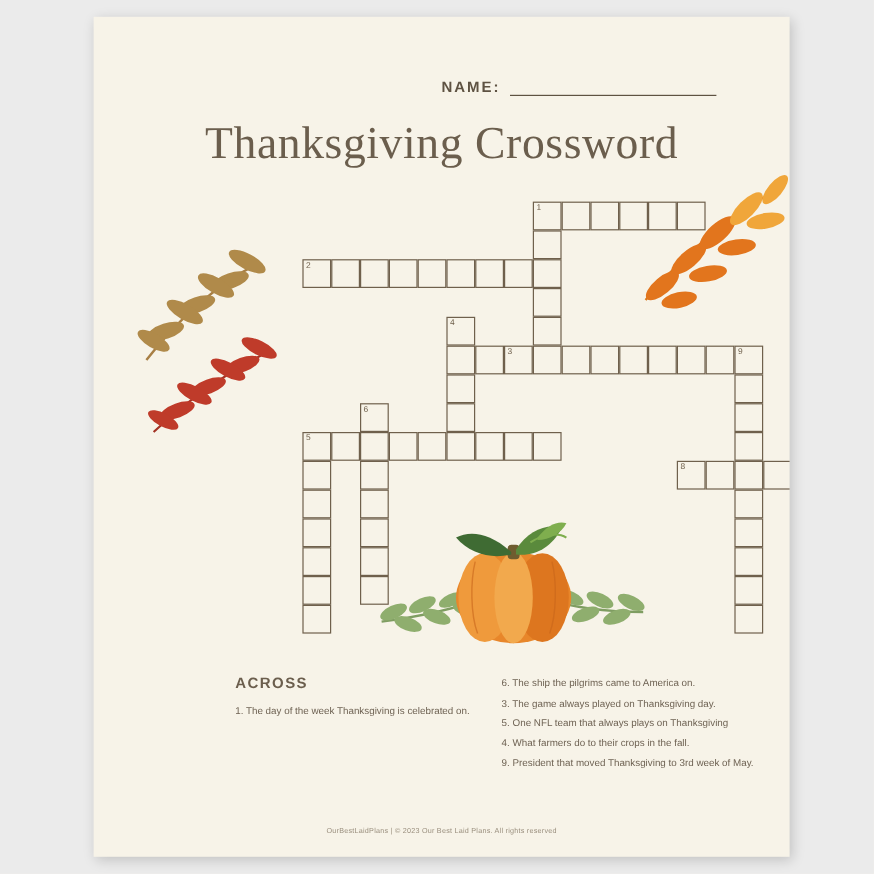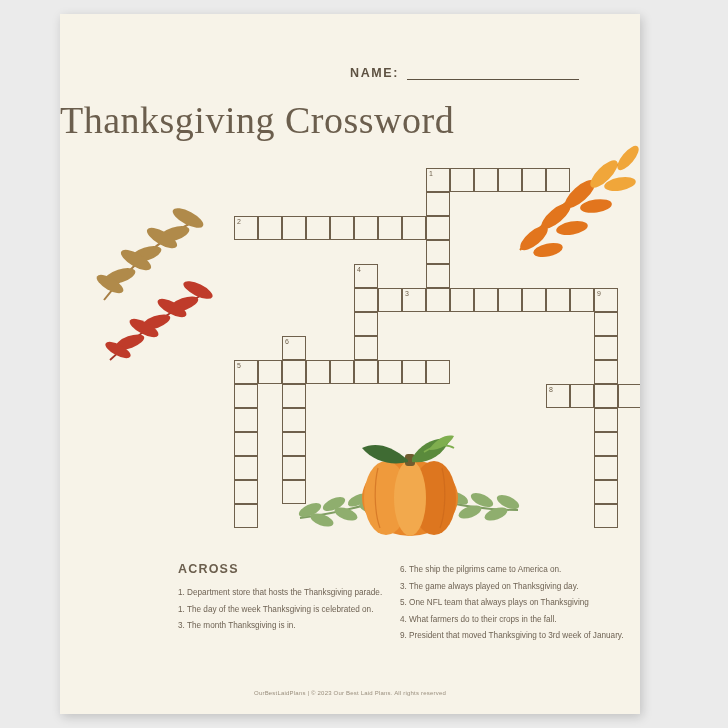--- a/index.html
+++ b/index.html
@@ -7,21 +7,21 @@
     padding: 0;
     width: 728px;
     height: 728px;
     background: #ebebeb;
     font-family: "Liberation Sans", sans-serif;
     overflow: hidden;
   }
 
   #page {
     position: absolute;
-    left: 60px;
+    left: 78px;
     top: 14px;
     width: 580px;
     height: 700px;
     background: #f7f3e8;
     box-shadow: 2px 3px 10px rgba(0,0,0,0.18);
     overflow: hidden;
   }
 
   
   .name-row {
@@ -43,20 +43,21 @@
     border-bottom: 1.3px solid #5e5242;
     height: 12px;
   }
 
   
   .title {
     position: absolute;
     top: 84px;
     left: 0;
     width: 580px;
+    text-align: center;
     font-family: "Liberation Serif", serif;
     font-size: 38px;
     color: #6b5e4d;
     letter-spacing: 0.5px;
   }
 
   
   .leaf-layer { position: absolute; inset: 0; pointer-events: none; }
 
   
@@ -313,27 +314,25 @@
         <path d="M122,44 C132,28 148,22 160,26 C152,42 138,50 122,48 Z" fill="#5a8a3c"></path>
         <path d="M134,38 C146,30 158,30 164,34" stroke="#7fae4e" stroke-width="1.6" fill="none"></path>
         <path d="M140,34 C148,24 156,20 164,22 C160,30 150,36 140,36 Z" fill="#7fae4e"></path>
       </g>
     </svg>
   </div>
 
   <div class="clues">
     <div class="col-across">
       <div class="clue-head">ACROSS</div>
-      <div class="clue">1. Department store that hosts the Thanksgiving parade.</div>
       <div class="clue">1. The day of the week Thanksgiving is celebrated on.</div>
-      <div class="clue">3. The month Thanksgiving is in.</div>
     </div>
     <div class="col-down">
       <div class="clue">6. The ship the pilgrims came to America on.</div>
       <div class="clue">3. The game always played on Thanksgiving day.</div>
       <div class="clue">5. One NFL team that always plays on Thanksgiving</div>
       <div class="clue">4. What farmers do to their crops in the fall.</div>
-      <div class="clue">9. President that moved Thanksgiving to 3rd week of January.</div>
+      <div class="clue">9. President that moved Thanksgiving to 3rd week of May.</div>
     </div>
   </div>
 
   <div class="footer">OurBestLaidPlans | © 2023 Our Best Laid Plans. All rights reserved</div>
 </div>
 
 </body></html>

